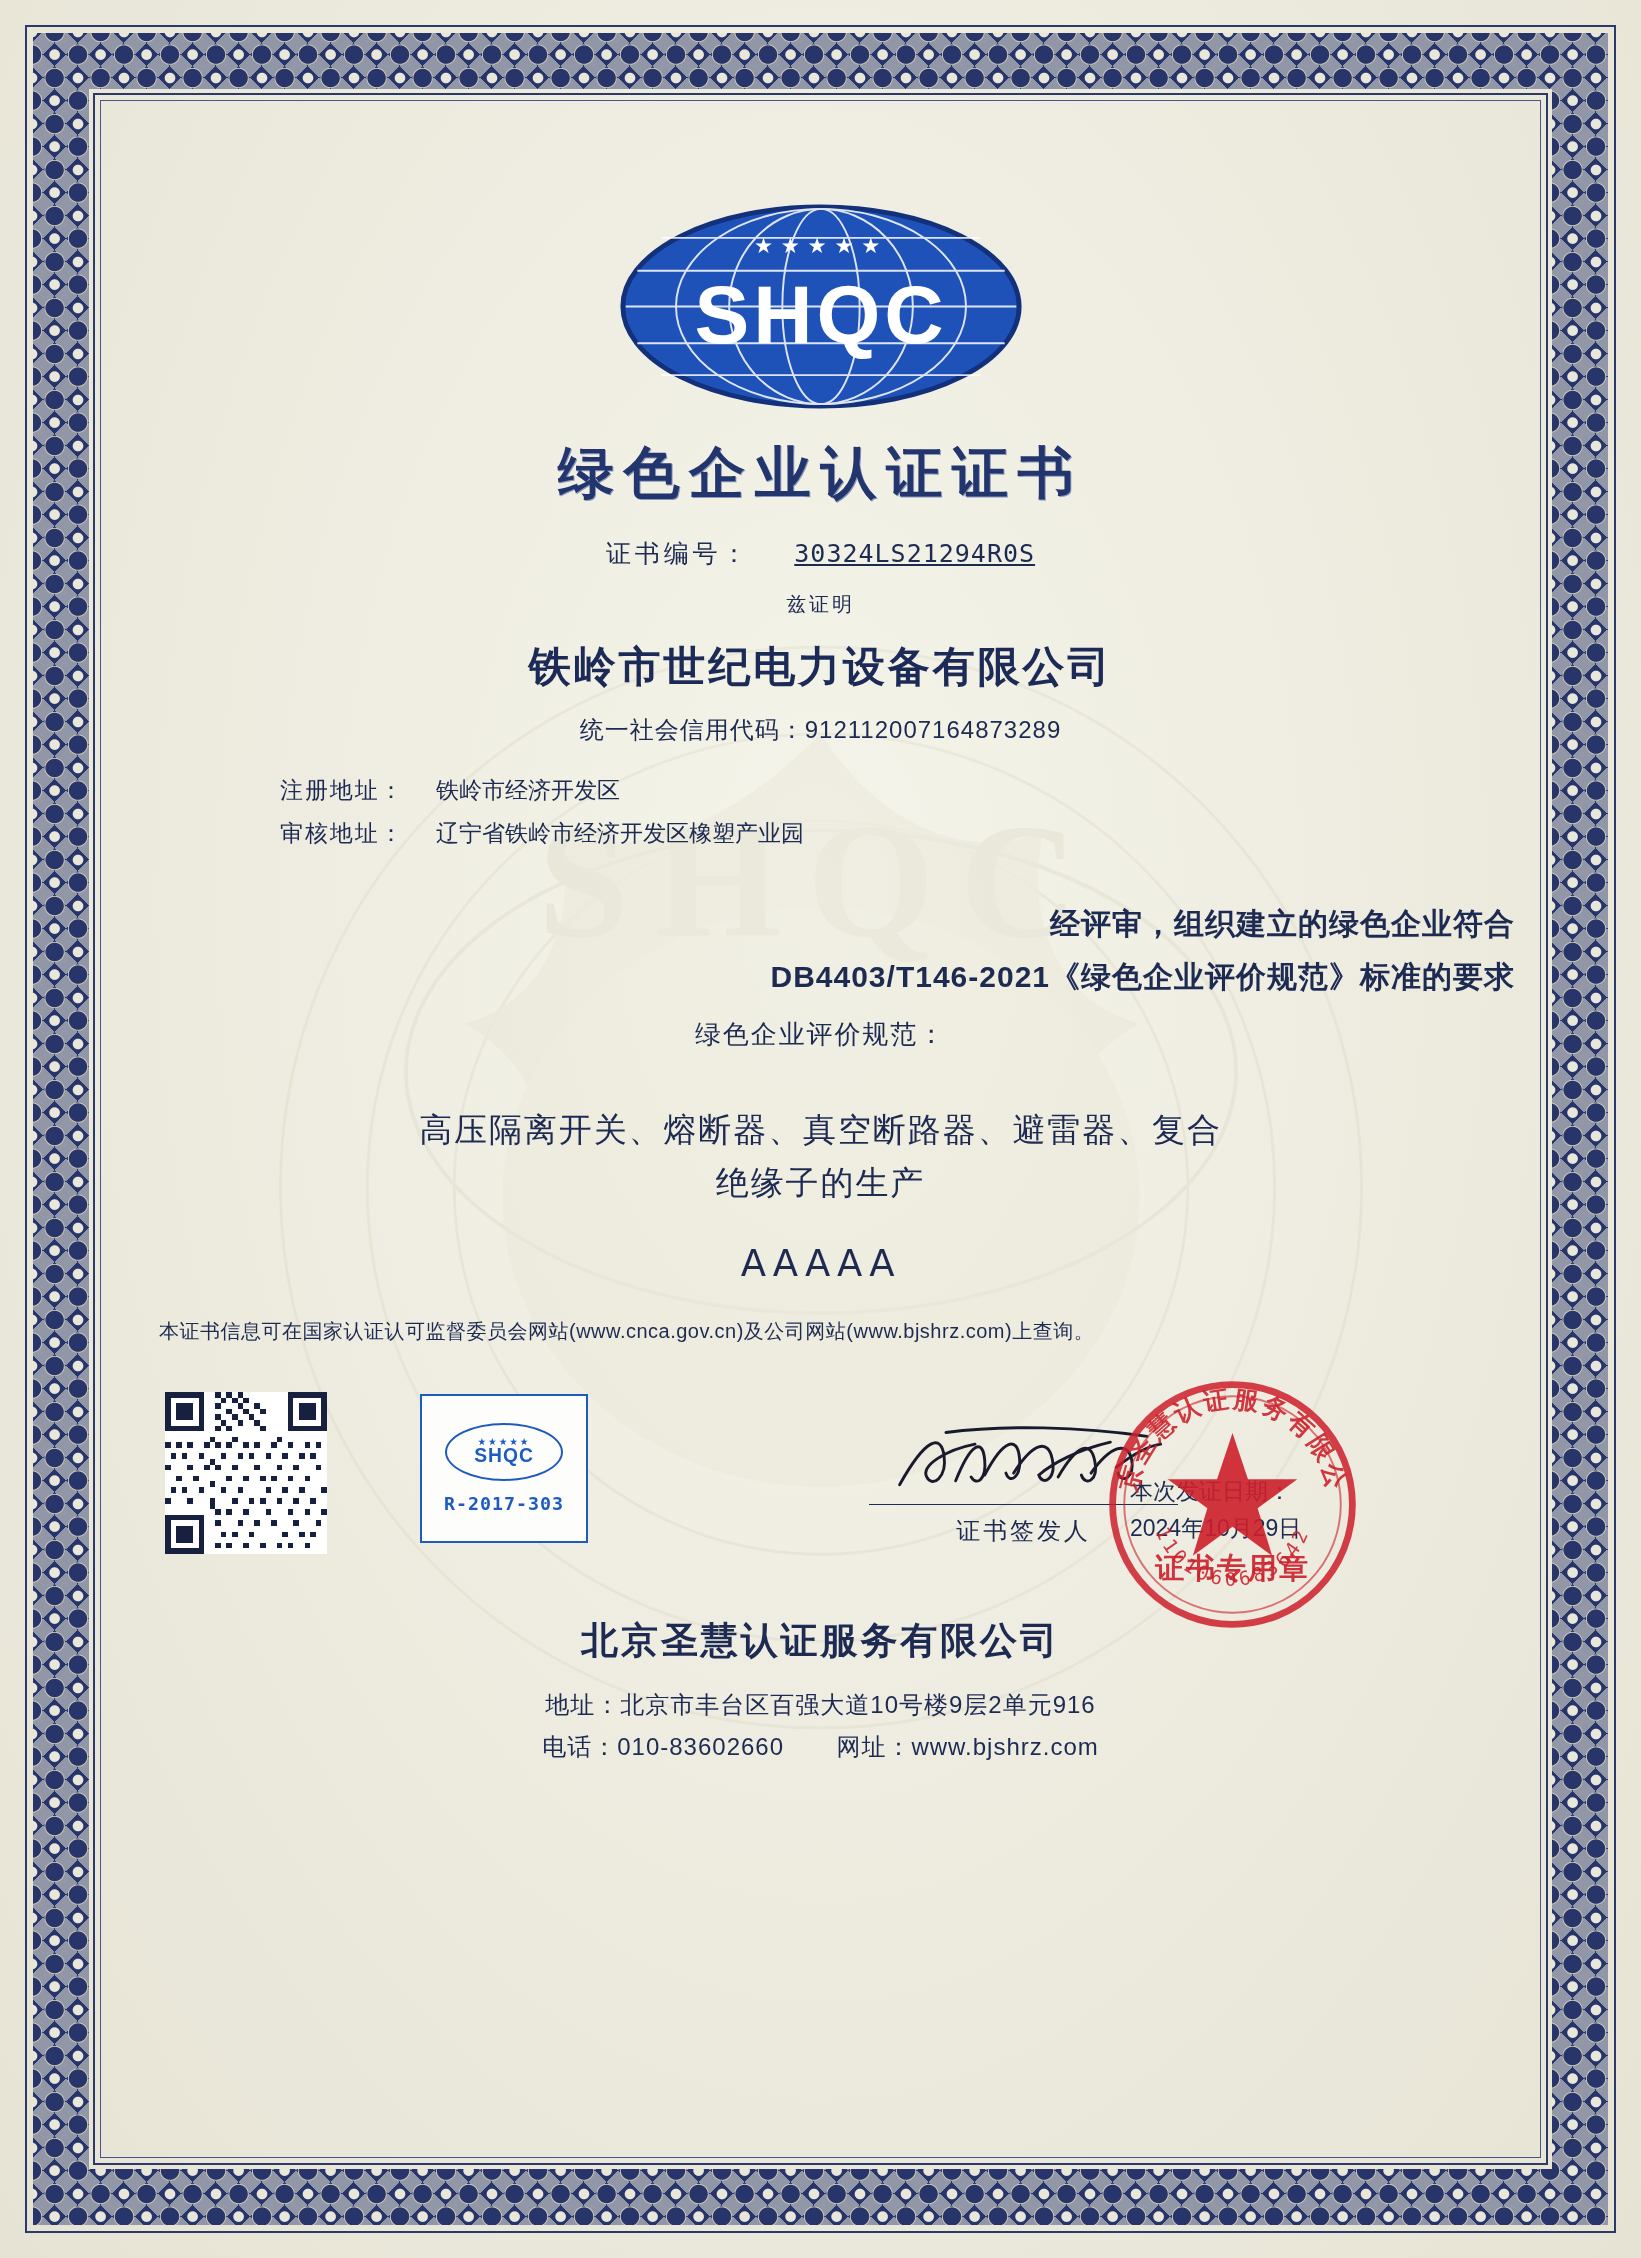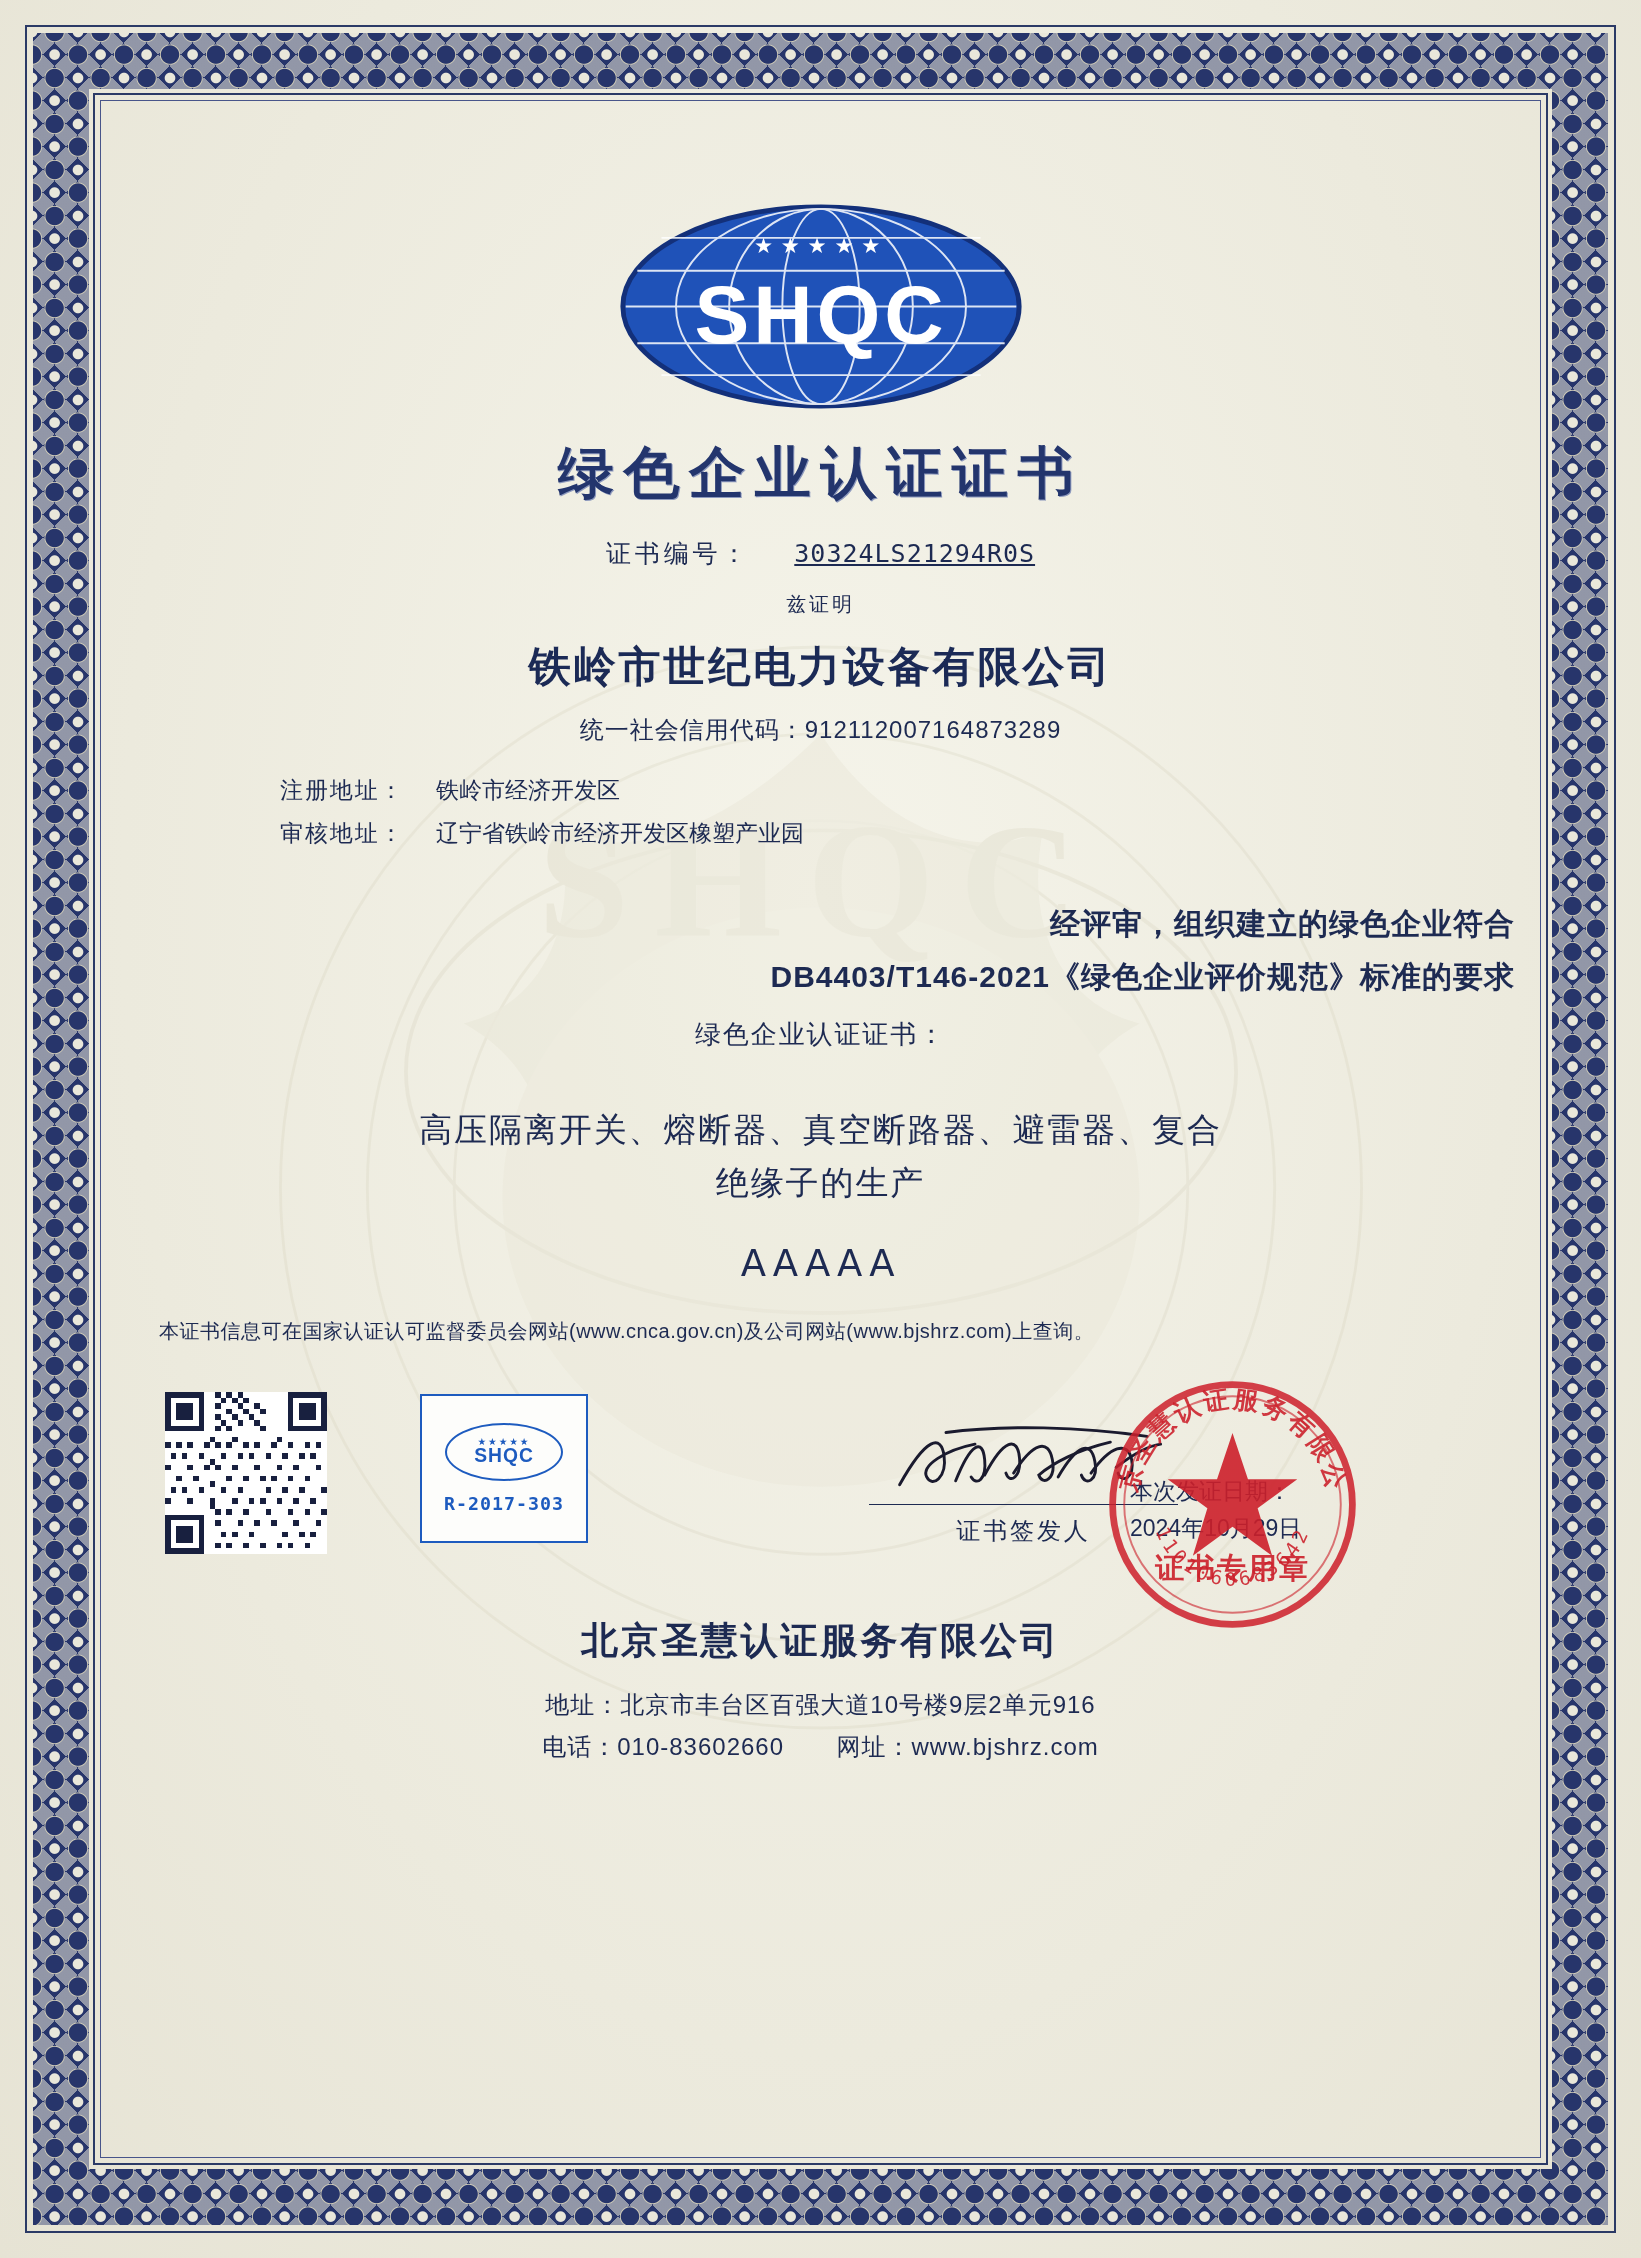--- a/index.html
+++ b/index.html
@@ -387,21 +387,21 @@
         <span class="lbl">审核地址：</span>
         <span class="val">辽宁省铁岭市经济开发区橡塑产业园</span>
       </div>
     </div>
 
     <div class="standard">
       <div>经评审，组织建立的绿色企业符合</div>
       <div>DB4403/T146-2021《绿色企业评价规范》标准的要求</div>
     </div>
 
-    <div class="scope-label">绿色企业认证证书：</div>
+    <div class="scope-label">绿色企业评价规范：</div>
 
     <div class="scope-text">
       <div>高压隔离开关、熔断器、真空断路器、避雷器、复合</div>
       <div>绝缘子的生产</div>
     </div>
 
     <div class="grade">AAAAA</div>
 
 
     <div class="note">

